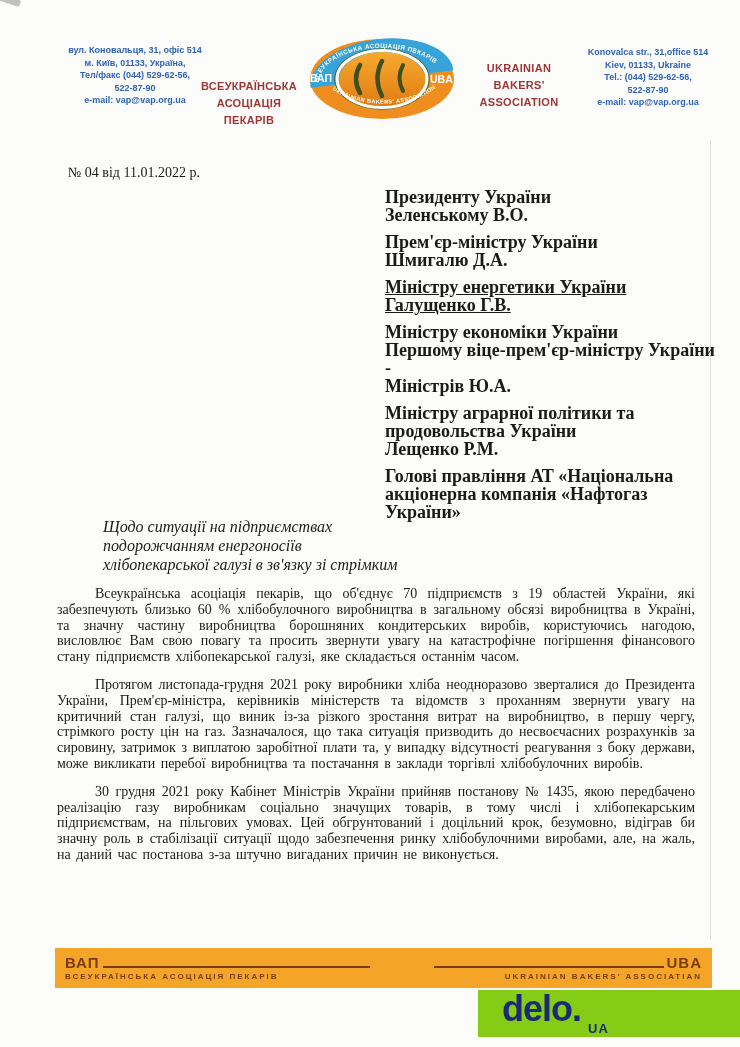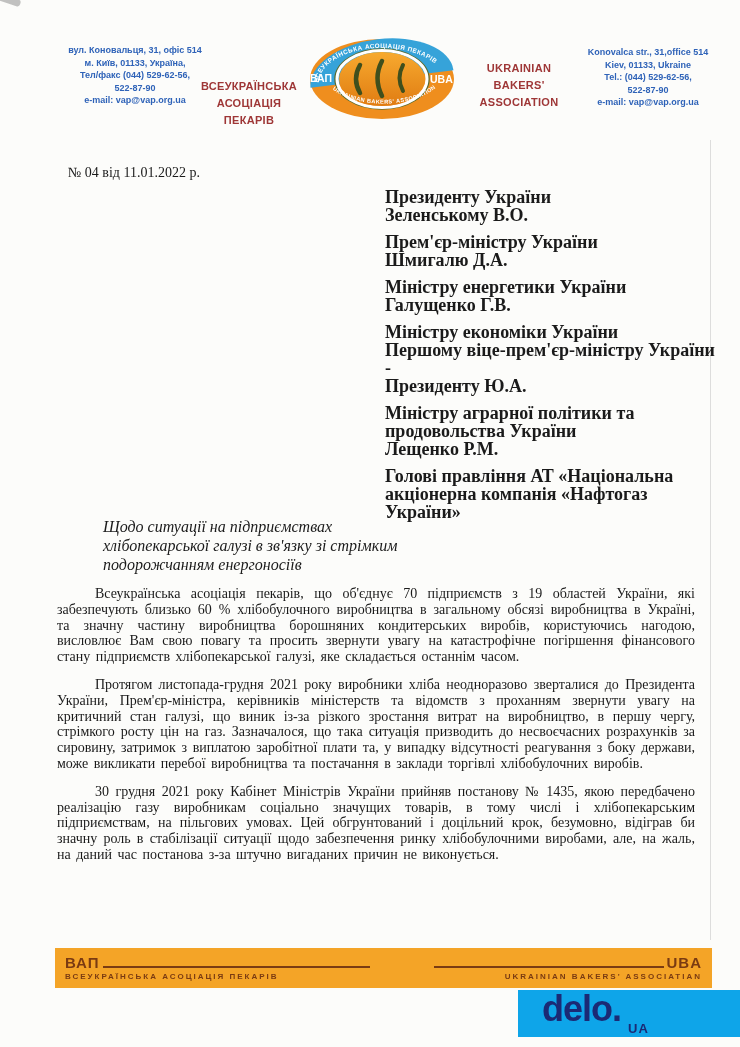--- a/index.html
+++ b/index.html
@@ -21,21 +21,21 @@
   .addr-right { top:46px; left:576px; width:144px; }
   .orgname { position:absolute; text-align:center; font-family:"Liberation Sans", sans-serif;
     font-weight:bold; color:#9e3636; font-size:11px; line-height:1.55; letter-spacing:.3px; }
   .org-ua { top:54px; left:190px; width:118px;margin-top:24px; }
   .org-en { top:60px; left:466px; width:106px; }
   .logo-wrap { position:absolute; top:34px; left:307px; width:150px; height:90px; }
   
   .ref { position:absolute; top:165px; left:68px; font-size:14px;text-align:center; }
   .recipients { position:absolute; top:188px; left:385px; width:332px; }
   .recipient { margin-bottom:9px; font-weight:bold; font-size:18px; line-height:18px; }
-  .recipient.gap { margin-top:9px; }
+  .recipient.gap { margin-top:9px;text-decoration:underline; }
   
   .subject { position:absolute; top:517px; left:103px; width:340px;
     font-weight:normal; font-style:italic; font-size:16px; line-height:19px; }
   
   .body-text { position:absolute; top:586px; left:57px; width:650px;
     font-size:14px; line-height:15.8px; text-align:justify; word-spacing:2px; }
   .body-text p { margin:0 12px 12px 0; text-indent:38px; }
   
   .footer-bar { position:absolute; left:55px; top:948px; width:657px; height:40px;
     background:#F4A427; display:flex; justify-content:space-between;
@@ -43,22 +43,22 @@
     font-family:"Liberation Sans", sans-serif; color:#7a3b12; }
   .fb-col { display:flex; flex-direction:column; justify-content:center; }
   .fb-left { width:305px; } .fb-right { width:268px; }
   .fb-row { display:flex; align-items:flex-end; }
   .fb-acr { font-weight:bold; font-size:15px; letter-spacing:1px; line-height:14px; }
   .fb-rule { flex:1; border-bottom:2px solid #7a3b12; margin:0 0 2px 3px; }
   .fb-rule-r { flex:1; border-bottom:2px solid #7a3b12; margin:0 3px 2px 0; }
   .fb-sub { font-size:8px; font-weight:bold; letter-spacing:2px; margin-top:2px; }
   .fb-right .fb-sub { text-align:right; }
   
-  .watermark { position:absolute; right:0; top:990px; width:222px; height:47px;
-    background:#0ea5e9; font-family:"Liberation Sans", sans-serif; }
+  .watermark { position:absolute; right:0; top:990px; width:262px; height:47px;
+    background:#84cc16; font-family:"Liberation Sans", sans-serif; }
   .delo-brand { position:absolute; left:24px; top:-2px; color:#1b2a75;
     font-weight:bold; font-size:36px; letter-spacing:-1px; }
   .delo-ua { position:absolute; left:110px; top:31px; color:#1b2a75;
     font-weight:bold; font-size:13px; letter-spacing:1px; }
 </style>
 </head>
 <body>
 
 <div class="page">
 
@@ -133,37 +133,37 @@
       <div>Прем'єр-міністру України</div>
       <div>Шмигалю Д.А.</div>
     </div>
     <div class="recipient gap">
       <div>Міністру енергетики України</div>
       <div>Галущенко Г.В.</div>
     </div>
     <div class="recipient">
       <div>Міністру економіки України</div>
       <div>Першому віце-прем'єр-міністру України -</div>
-      <div>Президенту Ю.А.</div>
+      <div>Міністрів Ю.А.</div>
     </div>
     <div class="recipient">
       <div>Міністру аграрної політики та</div>
       <div>продовольства України</div>
       <div>Лещенко Р.М.</div>
     </div>
     <div class="recipient">
       <div>Голові правління АТ «Національна</div>
       <div>акціонерна компанія «Нафтогаз України»</div>
     </div>
   </div>
 
   <div class="subject">
     <div>Щодо ситуації на підприємствах</div>
+    <div>подорожчанням енергоносіїв</div>
     <div>хлібопекарської галузі в зв'язку зі стрімким</div>
-    <div>подорожчанням енергоносіїв</div>
   </div>
 
   <div class="body-text">
     <p>Всеукраїнська асоціація пекарів, що об'єднує 70 підприємств з 19 областей України, які забезпечують близько 60 % хлібобулочного виробництва в загальному обсязі виробництва в Україні, та значну частину виробництва борошняних кондитерських виробів, користуючись нагодою, висловлює Вам свою повагу та просить звернути увагу на катастрофічне погіршення фінансового стану підприємств хлібопекарської галузі, яке складається останнім часом.</p>
     <p>Протягом листопада-грудня 2021 року виробники хліба неодноразово зверталися до Президента України, Прем'єр-міністра, керівників міністерств та відомств з проханням звернути увагу на критичний стан галузі, що виник із-за різкого зростання витрат на виробництво, в першу чергу, стрімкого росту цін на газ. Зазначалося, що така ситуація призводить до несвоєчасних розрахунків за сировину, затримок з виплатою заробітної плати та, у випадку відсутності реагування з боку держави, може викликати перебої виробництва та постачання в заклади торгівлі хлібобулочних виробів.</p>
     <p>30 грудня 2021 року Кабінет Міністрів України прийняв постанову № 1435, якою передбачено реалізацію газу виробникам соціально значущих товарів, в тому числі і хлібопекарським підприємствам, на пільгових умовах. Цей обгрунтований і доцільний крок, безумовно, відіграв би значну роль в стабілізації ситуації щодо забезпечення ринку хлібобулочними виробами, але, на жаль, на даний час постанова з-за штучно вигаданих причин не виконується.</p>
   </div>
 
   <div class="footer-bar">
     <div class="fb-col fb-left">

